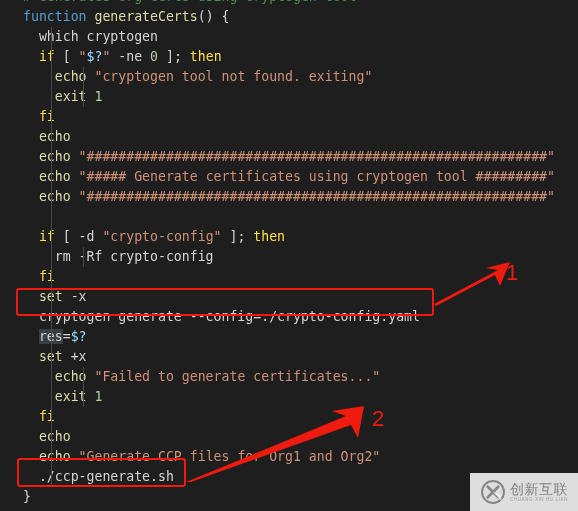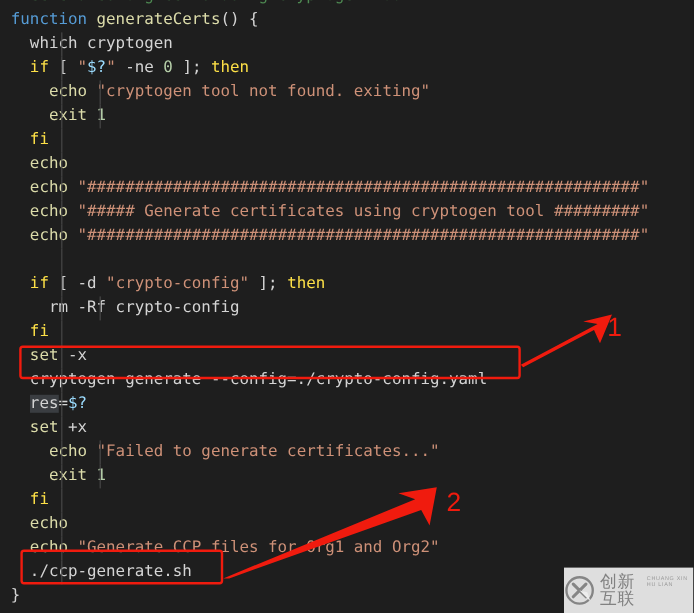--- a/index.html
+++ b/index.html
@@ -34,21 +34,21 @@
   }
 
   .line {
     position: relative;
     height: 20px;
     line-height: 20px;
     font-size: 13.2px;
     letter-spacing: 0px;
     white-space: pre;
     color: #d4d4d4;
-    padding-left: 9px;
+    padding-left: 23px;
     box-sizing: border-box;
   }
   .line.cur {
     background: #212121;
   }
 
   
   .guide {
     position: absolute;
     top: 0;
@@ -115,21 +115,21 @@
     gap: 4px;
     opacity: 0.92;
   }
   #wm-logo {
     width: 26px;
     height: 26px;
     flex: 0 0 26px;
   }
   #wm-text {
     display: flex;
-    flex-direction: row;
+    flex-direction: column;
     justify-content: center;
     line-height: 1;
   }
   #wm-cn {
     font-family: "DejaVu Sans", sans-serif;
     font-size: 14px;
     color: #8a8a8a;
     letter-spacing: 0.5px;
   }
   #wm-py {

